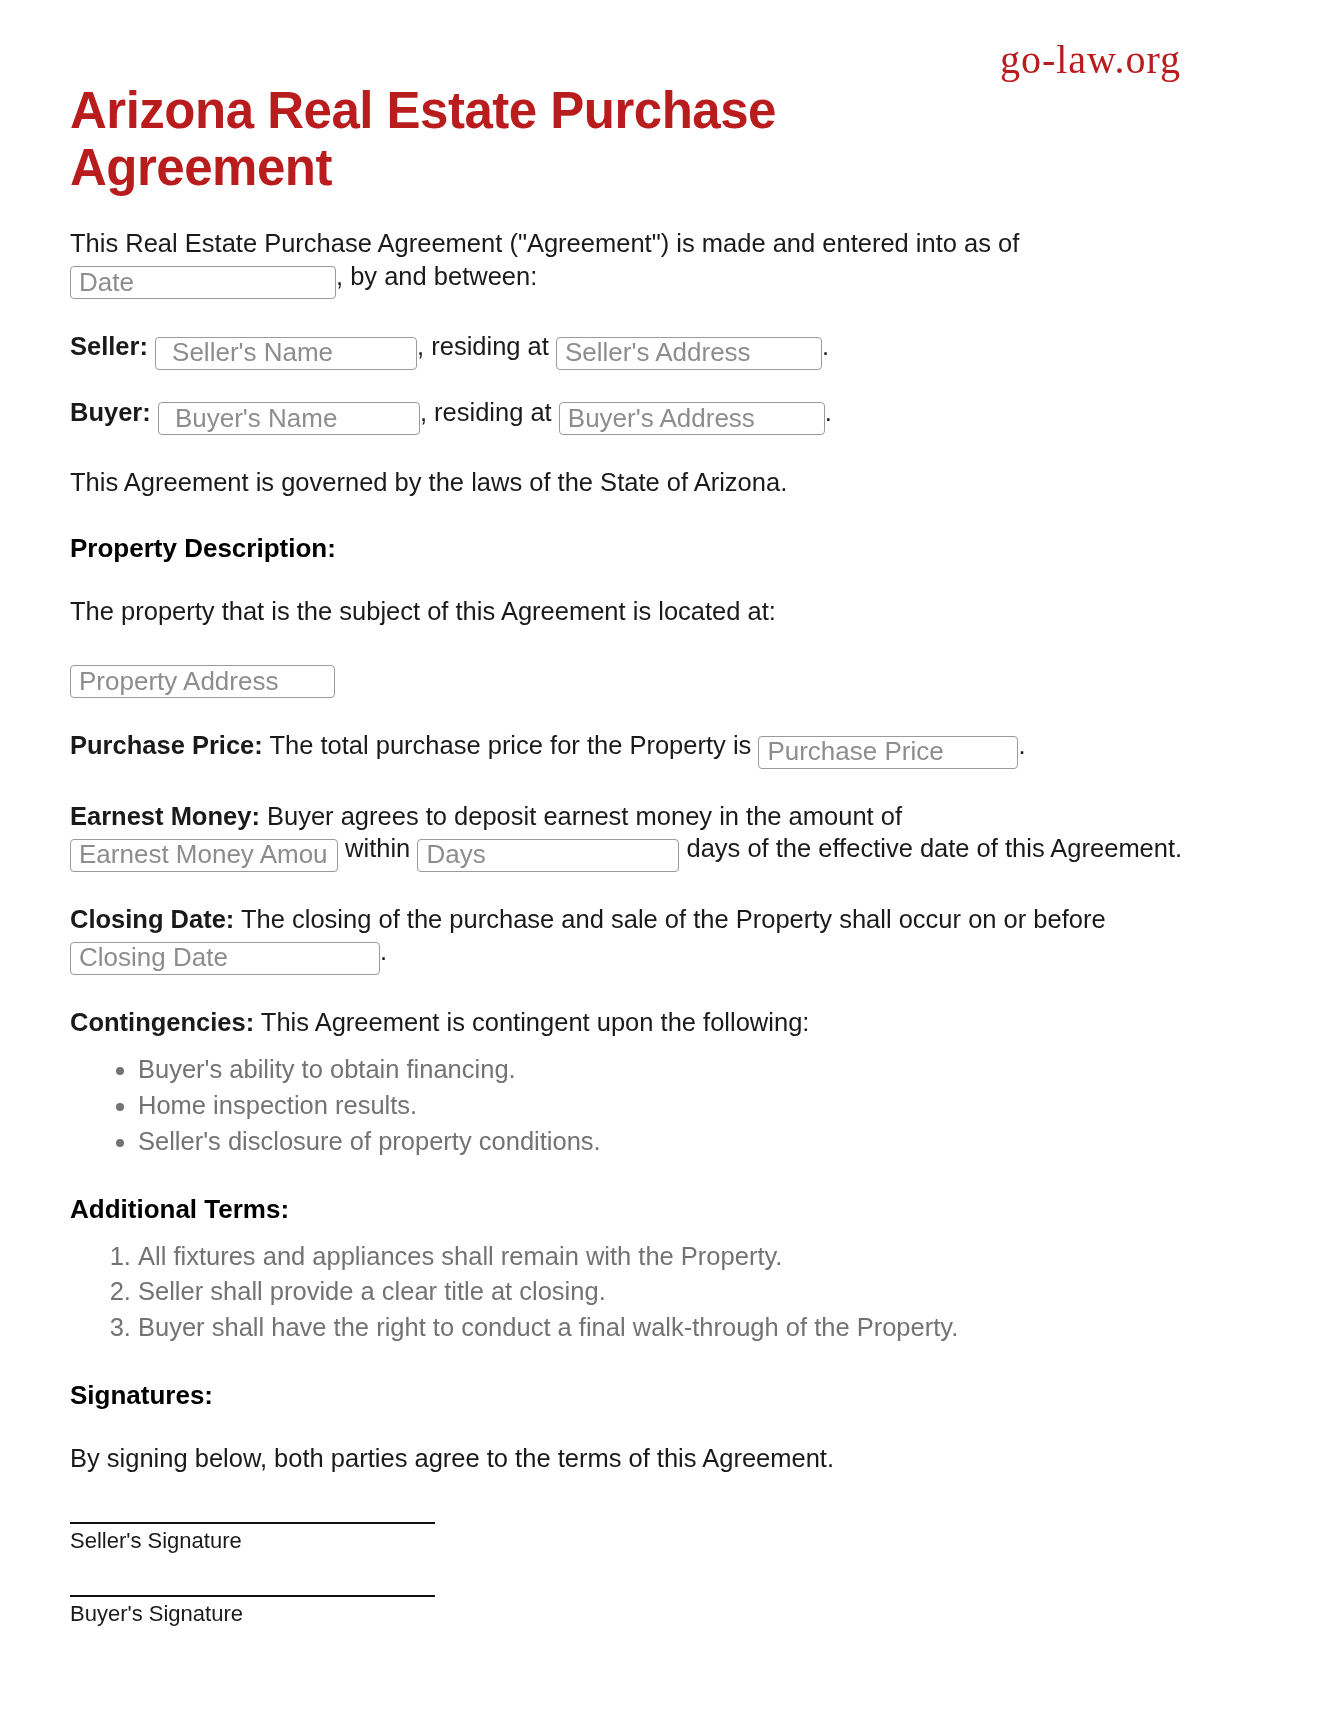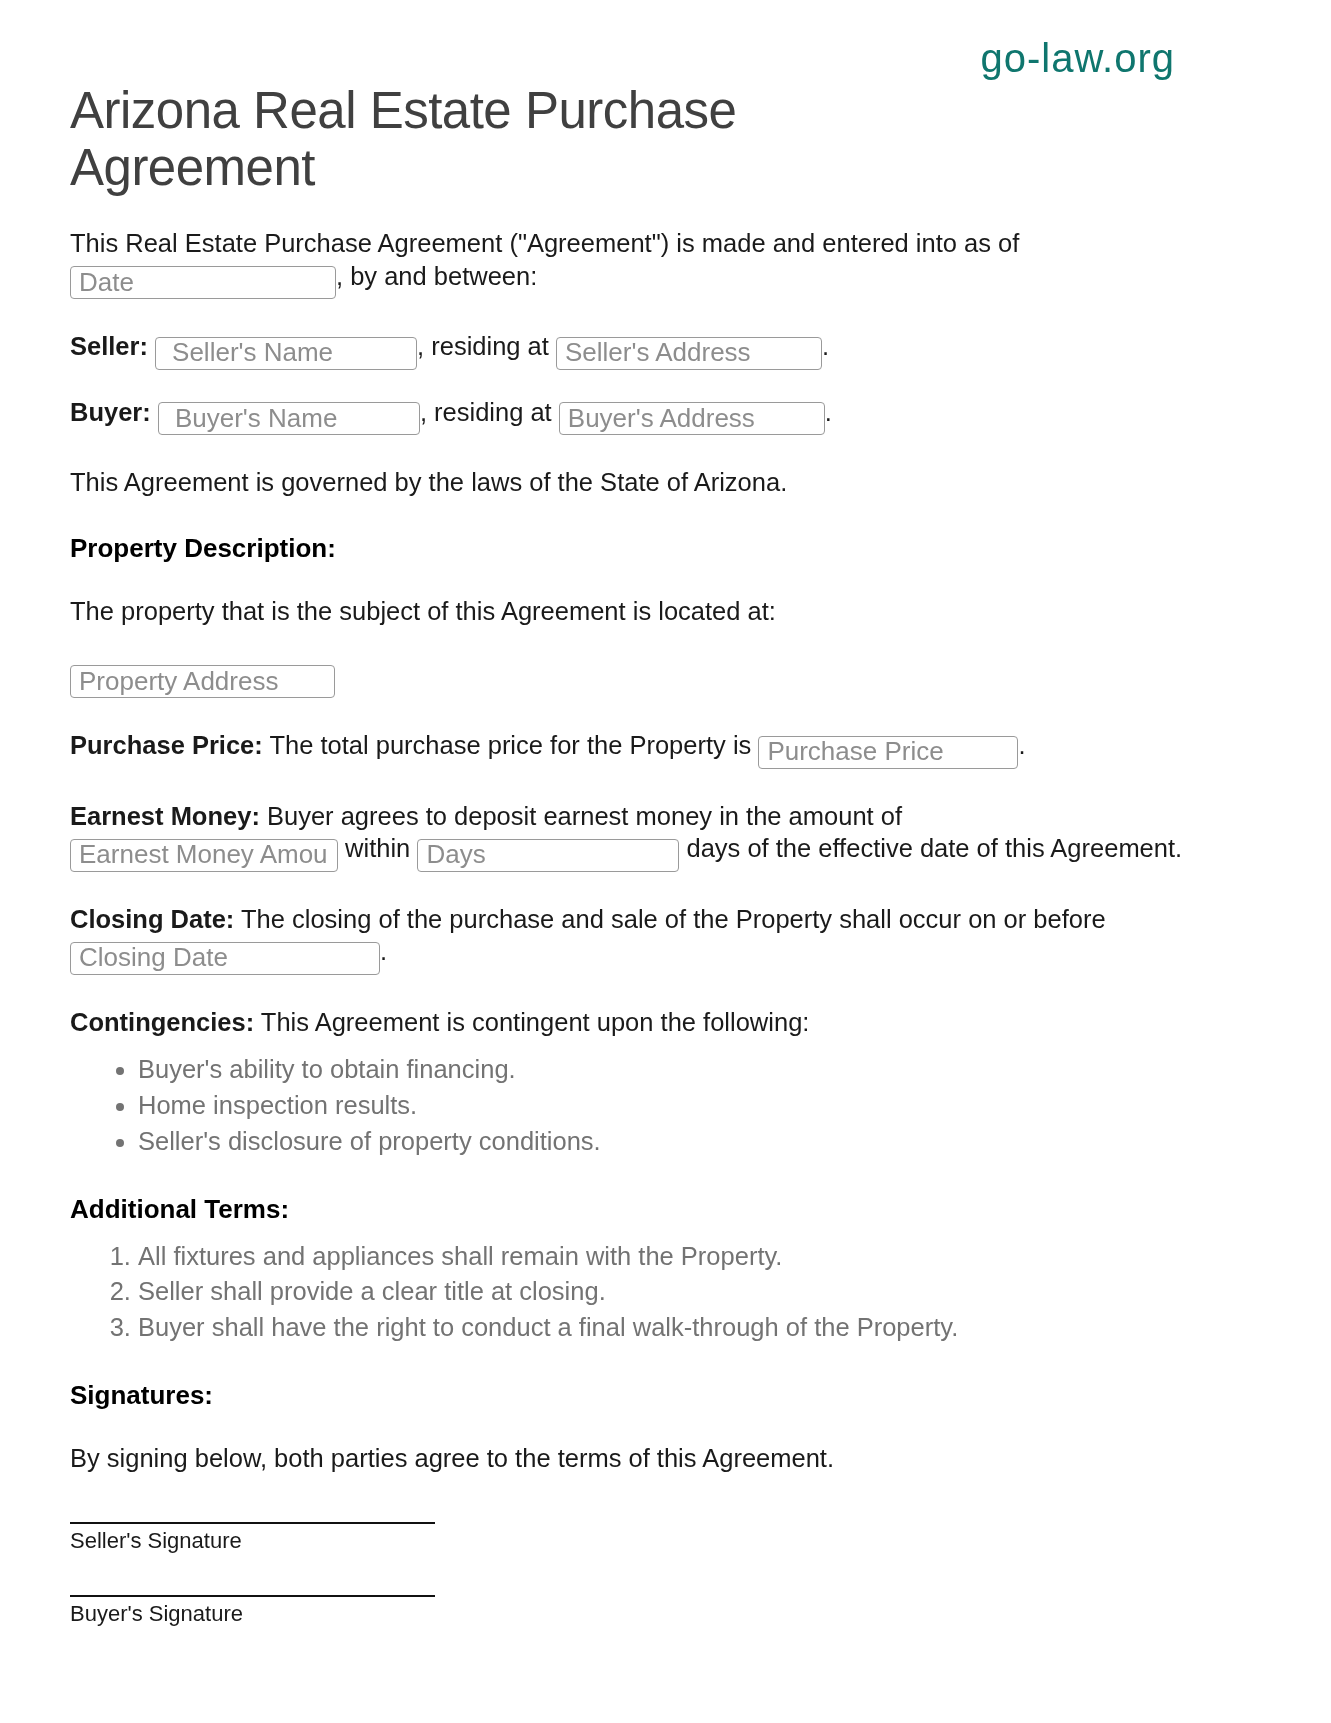--- a/index.html
+++ b/index.html
@@ -18,36 +18,36 @@
   .page {
     position: relative;
     width: 1331px;
     height: 1723px;
     box-sizing: border-box;
     padding: 30px 120px 0 70px;
   }
   .brand {
     position: absolute;
     top: 36px;
-    right: 156px;
-    font-family: Liberation Sans, sans-serif;
+    right: 150px;
+    font-family: Liberation Serif, serif;
     font-size: 40px;
     letter-spacing: 1px;
-    color: #0f766e;
+    color: #b91c1c;
     white-space: nowrap;
   }
   h1.doc-title {
     font-family: "Liberation Sans", sans-serif;
-    font-weight: normal;
+    font-weight: bold;
     font-size: 51px;
     line-height: 1.12;
     letter-spacing: -0.5px;
     margin: 52px 0 0 0;
     max-width: 820px;
-    color: #404040;
+    color: #b91c1c;
   }
   p.para {
     font-size: 25.5px;
     line-height: 1.28;
     margin: 31px 0 0 0;
     color: #1a1a1a;
   }
   p.para.tight { margin-top: 26px; }
   .lbl-bold {
     font-weight: bold;

